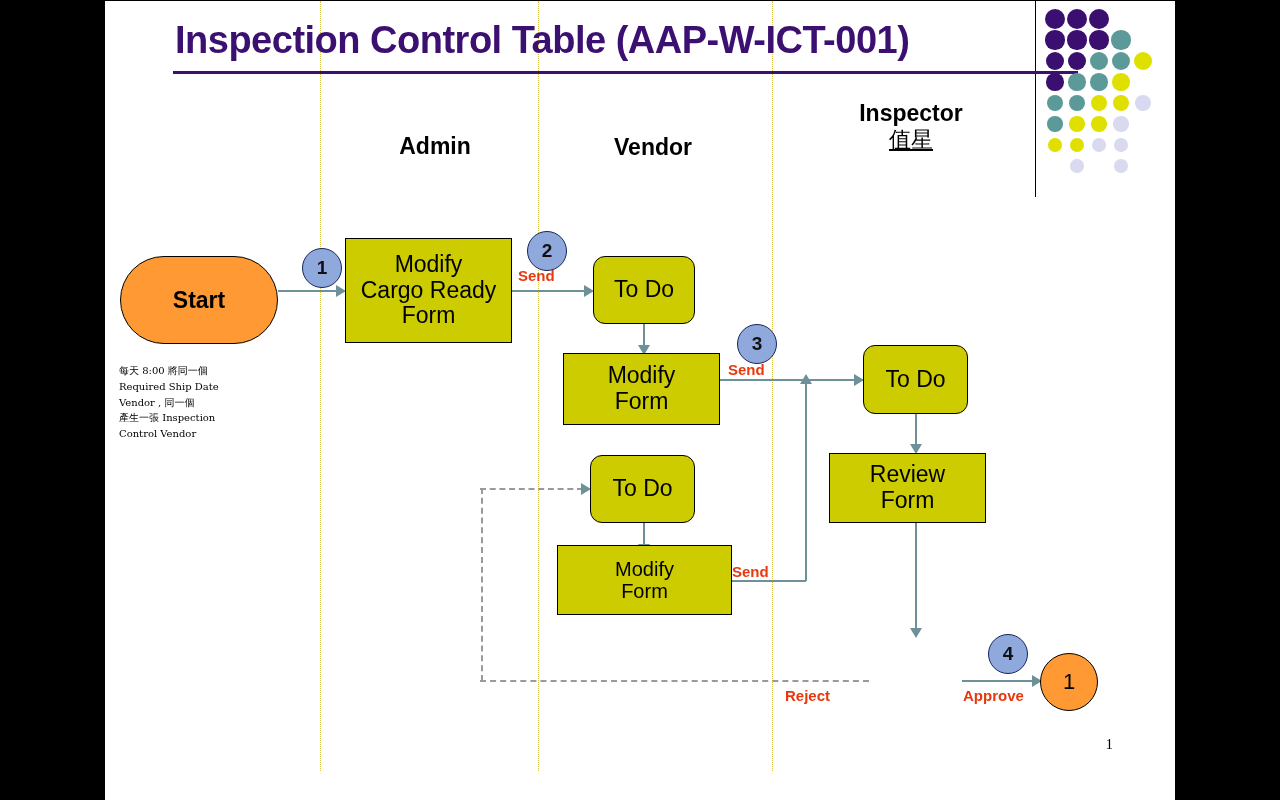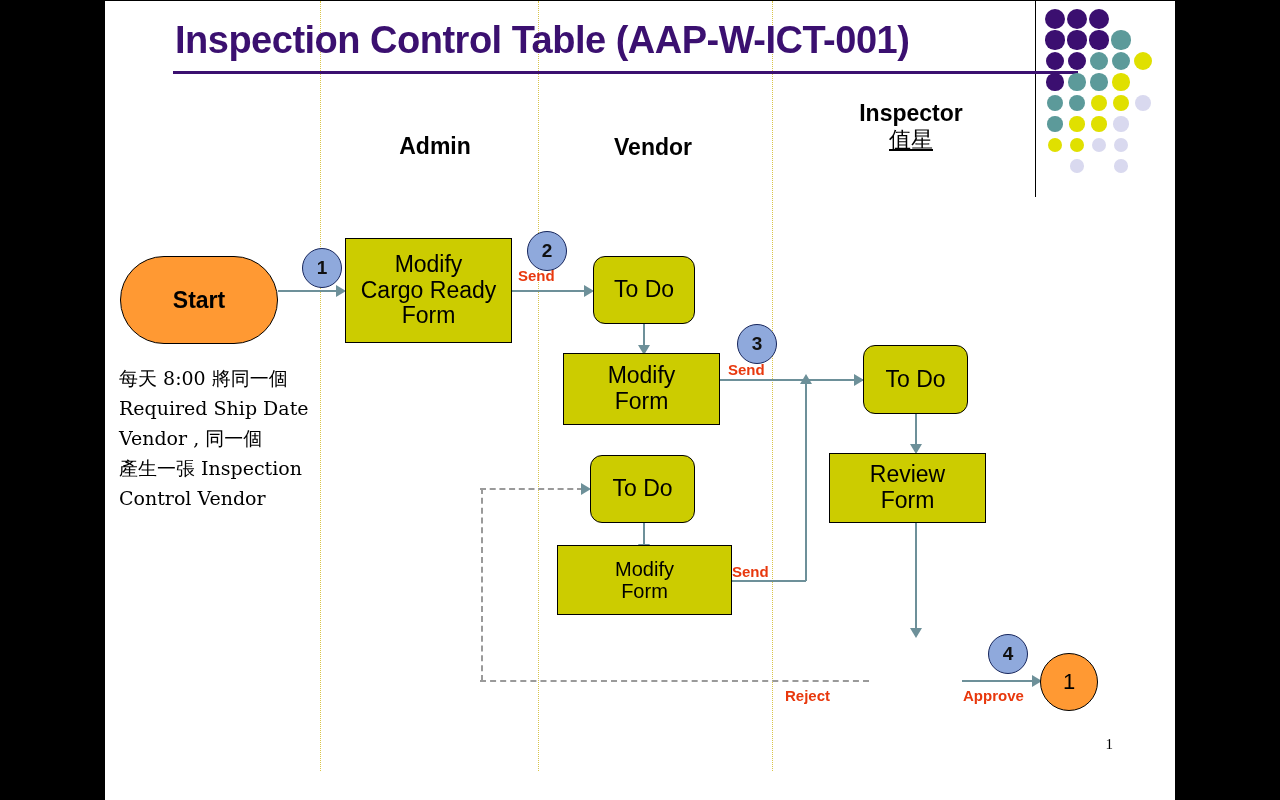--- a/index.html
+++ b/index.html
@@ -21,21 +21,21 @@
   .lane-sub{font-size:22px;font-weight:normal;text-decoration:underline;display:block;
             font-family:"DejaVu Sans","Liberation Sans",sans-serif;}
 
   
   .guide{position:absolute;top:0;width:0;border-left:1px dotted #d9c44a;}
   .divider{position:absolute;width:0;border-left:1px solid #000;}
 
   
   .note{position:absolute;left:14px;top:362px;width:230px;
         font-family:"DejaVu Serif","Liberation Serif",serif;
-        font-size:19px;line-height:1.58;color:#000;}
+        font-size:10px;line-height:1.58;color:#000;}
 
   
   .shape{position:absolute;box-sizing:border-box;display:flex;align-items:center;justify-content:center;
          text-align:center;color:#000;}
   .box{background:#cccc00;border:1.5px solid #000;font-size:23px;line-height:1.12;}
   .box.rounded{border-radius:12px;}
   .start{background:#ff9933;border:1.5px solid #000;border-radius:46px;font-size:23px;font-weight:bold;}
 
   .diamond{position:absolute;}
   .diamond .dshape{width:100%;height:100%;background:#cccc00;border:1.5px solid #000;

